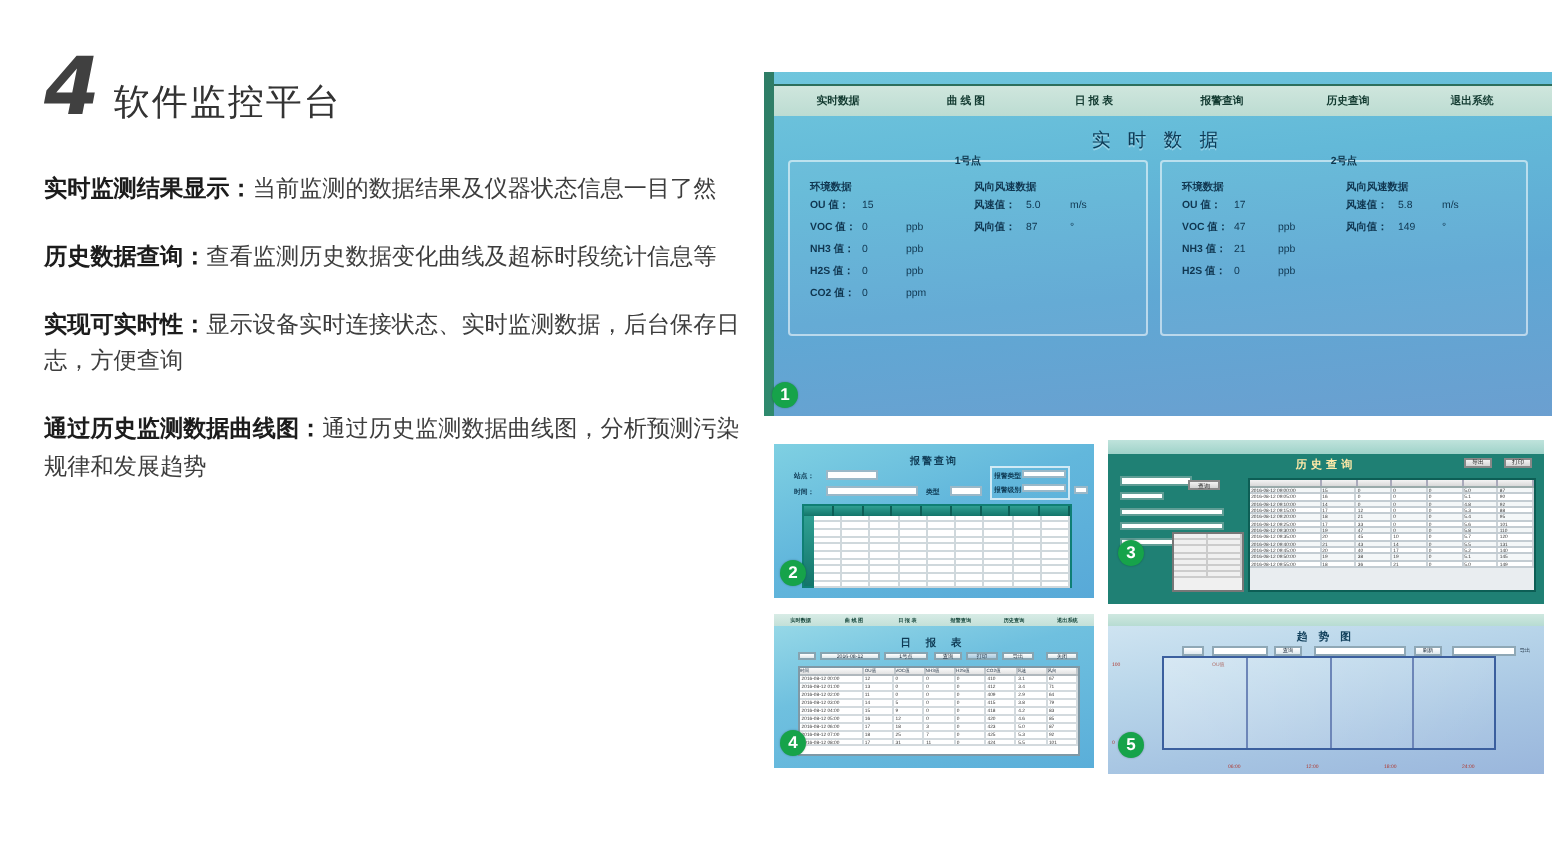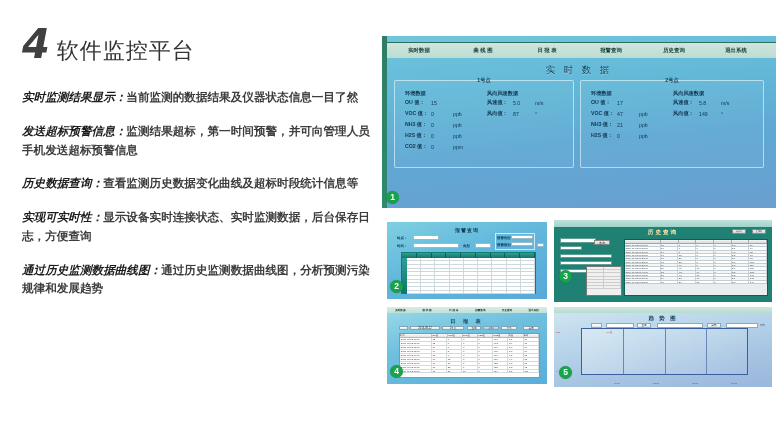--- a/index.html
+++ b/index.html
@@ -17,27 +17,27 @@
     width: 358px; height: 380px;
   }
   .title-row { display: flex; align-items: baseline; margin-bottom: 22px; }
   .title-num {
     font-family: "DejaVu Sans", sans-serif;
     font-size: 40px; font-weight: bold; font-style: italic;
     color: #404040; line-height: 1; margin-right: 8px;
     letter-spacing: -1px;
   }
   .title-text {
-    font-size: 22px; color: #333333; letter-spacing: 1px;
+    font-size: 18px; color: #333333; letter-spacing: 1px;
     font-weight: 400;
   }
 
   .bullet { margin-bottom: 15px; line-height: 1.62; font-size: 11.6px; color: #3a3a3a; }
-  .bullet .lead { font-weight: bold; color: #1c1c1c; font-style: italic; }
-  .bullet .body { color: #3d3d3d; font-weight: bold; }
+  .bullet .lead { font-weight: bold; color: #1c1c1c; }
+  .bullet .body { color: #3d3d3d; }
 
   
   .shots { position: absolute; left: 382px; top: 0; width: 394px; height: 377px; }
 
   .shot { position: absolute; overflow: hidden; }
 
   
   .badge {
     position: absolute;
     width: 13px; height: 13px; border-radius: 50%;
@@ -201,21 +201,20 @@
 
 <div id="root">
 
   <div class="left-col">
     <div class="title-row">
       <span class="title-num">4</span>
       <span class="title-text">软件监控平台</span>
     </div>
     <div id="bullet-list">
         <div class="bullet"><span class="lead">实时监测结果显示：</span><span class="body">当前监测的数据结果及仪器状态信息一目了然</span></div>
-        <div class="bullet"><span class="lead">发送超标预警信息：</span><span class="body">监测结果超标，第一时间预警，并可向管理人员手机发送超标预警信息</span></div>
         <div class="bullet"><span class="lead">历史数据查询：</span><span class="body">查看监测历史数据变化曲线及超标时段统计信息等</span></div>
         <div class="bullet"><span class="lead">实现可实时性：</span><span class="body">显示设备实时连接状态、实时监测数据，后台保存日志，方便查询</span></div>
         <div class="bullet"><span class="lead">通过历史监测数据曲线图：</span><span class="body">通过历史监测数据曲线图，分析预测污染规律和发展趋势</span></div>
       </div>
   </div>
 
   <div class="shots">
 
     <div class="shot" id="shot1">
       <div class="edge-l"></div>

